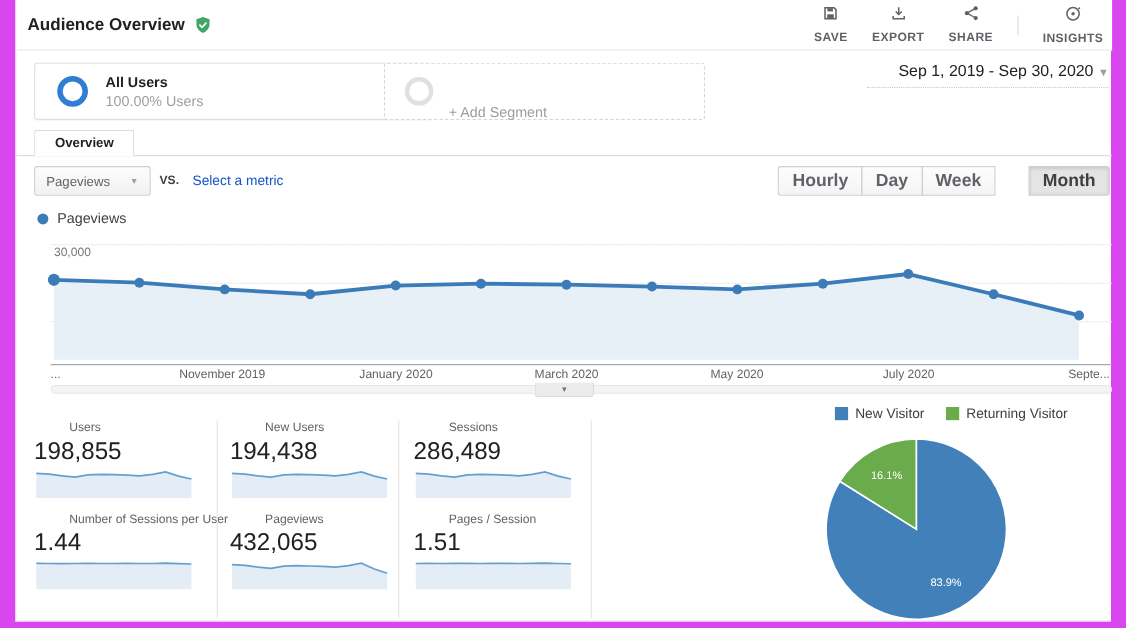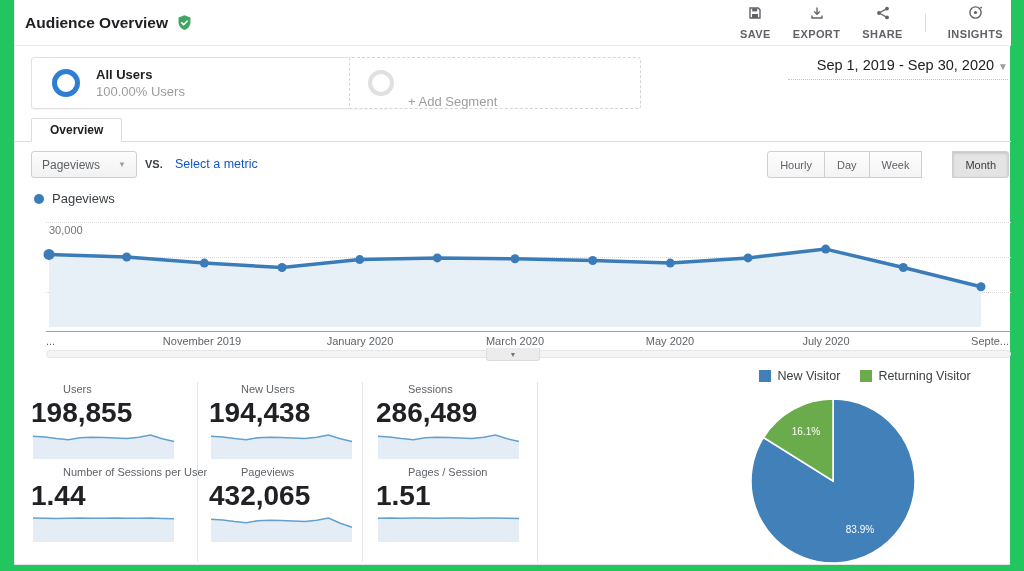--- a/index.html
+++ b/index.html
@@ -1,17 +1,17 @@
 <!DOCTYPE html>
 <html><head>
 <meta charset="utf-8">
 <style>
   * { margin:0; padding:0; box-sizing:border-box; }
   html,body { width:1024px; height:571px; background:#fdfdfd; font-family:"Liberation Sans", sans-serif; overflow:hidden; }
-  .stage { position:relative; width:1024px; height:571px; background:#22c55e; }
+  .stage { position:relative; width:1024px; height:571px; background:#d946ef; }
   .panel { position:absolute; left:14px; top:0; width:996px; height:565px; background:#fff;
            border-left:1px solid #e6e6e6; border-bottom:1px solid #e6e6e6; }
 
   
   .hdr { position:absolute; left:0; top:0; width:996px; height:46px; border-bottom:1px solid #e8eaed;
          display:flex; align-items:center; padding:0 8px 0 10px; background:#fff; }
   .hdr-title { font-size:15.5px; font-weight:bold; color:#202124; margin-right:8px; }
   .hdr-actions { margin-left:auto; display:flex; align-items:center; gap:22px; }
   .act-btn { display:flex; align-items:center; gap:6px; font-size:11px; font-weight:bold; color:#5f6368;
              letter-spacing:.4px; background:none; border:none; cursor:pointer;flex-direction:column; }
@@ -40,21 +40,21 @@
 
   
   .toolbar { position:absolute; left:0; top:151px; width:996px; height:28px; }
   .dd-btn { position:absolute; left:16px; top:0; height:27px; padding:0 10px; font-size:12px; color:#5f6368;
             background:linear-gradient(#fdfdfd,#f1f1f1); border:1px solid #cfcfcf; border-radius:3px;
             display:flex; align-items:center; gap:14px; cursor:pointer; }
   .dd-btn .caret { font-size:8px; }
   .vs { position:absolute; left:130px; top:7px; font-size:11px; font-weight:bold; color:#3c4043; }
   .metric-link { position:absolute; left:160px; top:6px; font-size:12.5px; color:#1155cc; text-decoration:none; cursor:pointer; }
   .gran { position:absolute; right:2px; top:0; display:flex; }
-  .gran button { height:27px; padding:0 12px; font-size:11px; font-weight:normal; color:#5f6368;
+  .gran button { height:27px; padding:0 12px; font-size:16px; font-weight:bold; color:#5f6368;
                  background:linear-gradient(#fdfdfd,#f4f4f4); border:1px solid #cfcfcf; margin-left:-1px; cursor:pointer; }
   .gran button:first-child { border-radius:3px 0 0 3px; }
   .gran button:last-child { border-radius:0 3px 3px 0;margin-left:30px; }
   .gran button.active { background:#e4e4e4; box-shadow:inset 0 1px 3px rgba(0,0,0,.18); color:#3c4043; }
 
   
   .chart-legend { position:absolute; left:19px; top:191px; display:flex; align-items:center; gap:8px; }
   .legend-dot { width:10px; height:10px; border-radius:50%; }
   .chart-legend span { font-size:13px; color:#3c4043; }
 
@@ -69,21 +69,21 @@
   .xlabels .edge-r { left:auto; right:2px; transform:none; }
   .scroll-track { position:absolute; left:31px; top:350px; width:965px; height:8px; background:#f4f4f4; border:1px solid #e6e6e6; border-radius:4px; }
   .collapse-tab { position:absolute; left:471px; top:348px; width:54px; height:13px; background:#ececec;
                   border:1px solid #dcdcdc; border-top:none; border-radius:0 0 3px 3px;
                   display:flex; align-items:center; justify-content:center; cursor:pointer; }
   .collapse-tab .caret { font-size:7px; color:#757575; margin:0; }
 
   
   .mcard { position:absolute; width:150px; }
   .mcard .mlabel { font-size:11px; color:#5f6368; white-space:nowrap;padding-left:32px; }
-  .mcard .mvalue { font-size:28px; color:#202124; margin-top:2px;font-weight:bold; }
+  .mcard .mvalue { font-size:22px; color:#202124; margin-top:2px; }
   .mcard svg { display:block; margin-top:4px; }
   .vdiv { position:absolute; width:1px; background:#e4e4e4; top:382px; height:180px; }
 
   
   .pie-legend { position:absolute; left:704px; top:369px; width:292px; display:flex; justify-content:center; gap:20px; }
   .pie-legend .item { display:flex; align-items:center; gap:6px; font-size:12.5px; color:#3c4043; }
   .sq { width:12px; height:12px; }
   #pie-chart { position:absolute; left:704px; top:393px; }
 </style>
 </head>

